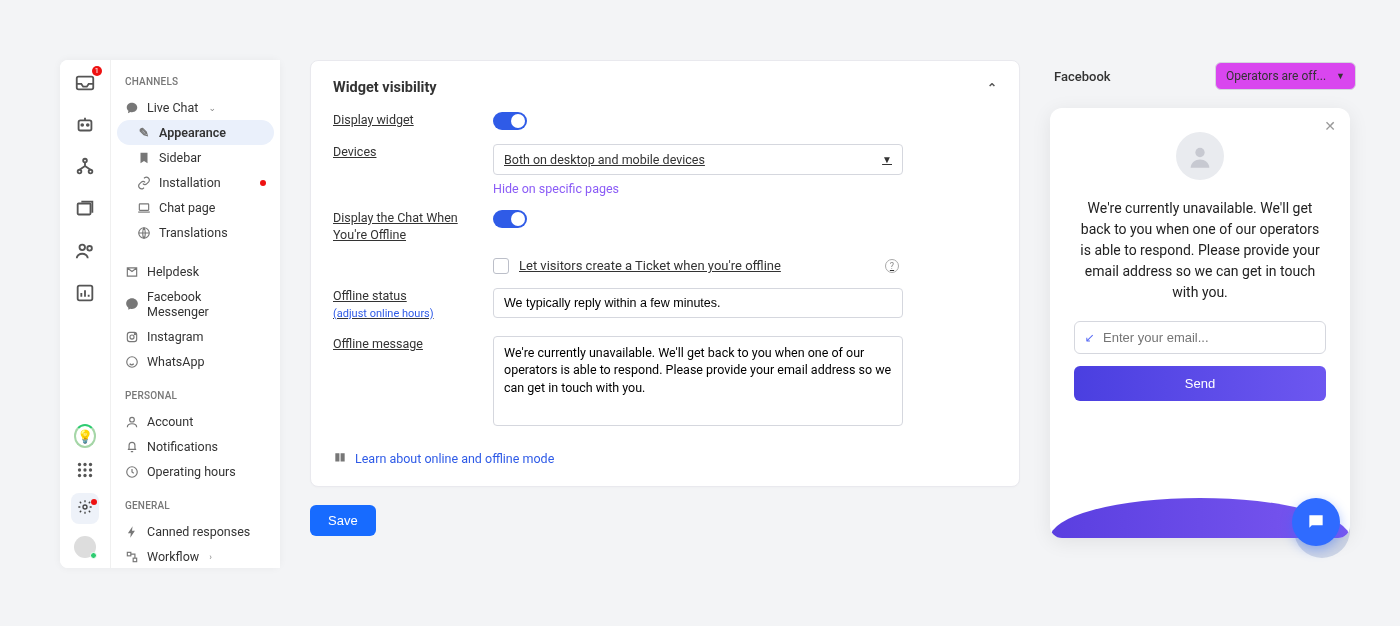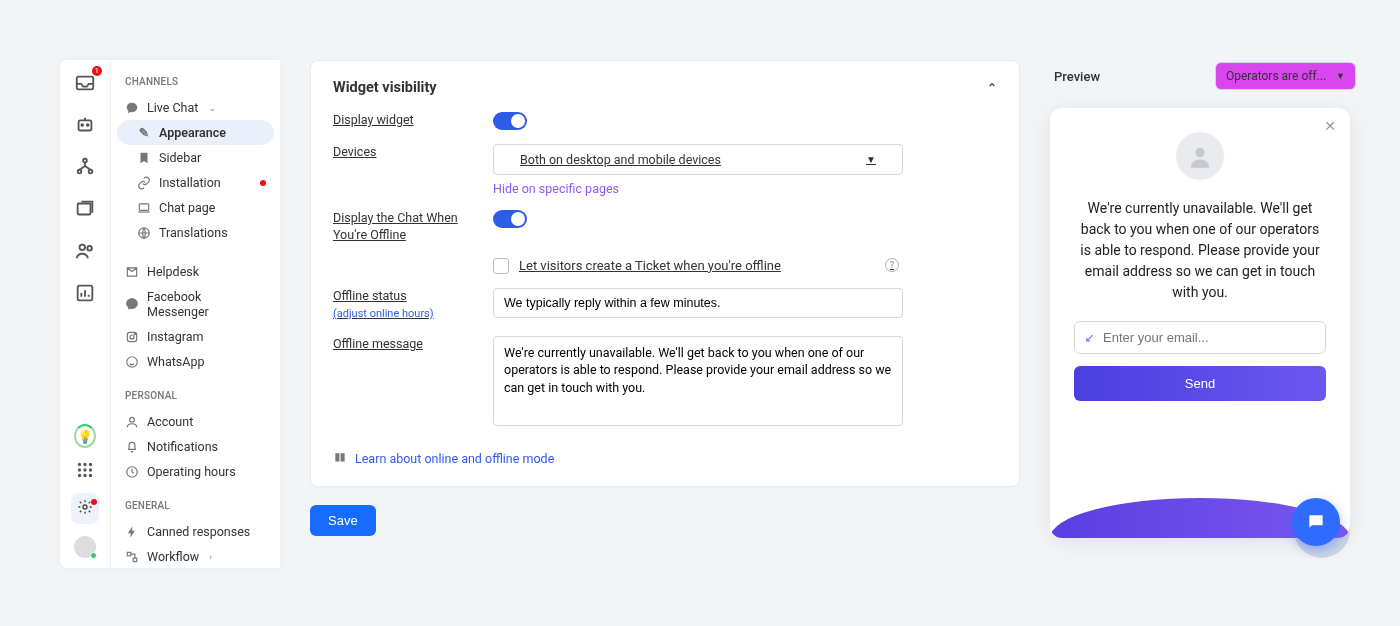--- a/index.html
+++ b/index.html
@@ -25,24 +25,24 @@
 .main { flex:1; padding:0 30px; overflow:hidden; }
 .card { background:#fff; border:1px solid #e9e9ee; border-radius:8px; padding:18px 0 20px; box-shadow:0 1px 2px rgba(0,0,0,0.02); }
 .card h3 { font-size:14.5px; font-weight:700; padding:0 22px 6px; display:flex; justify-content:space-between; align-items:center; }
 .card h3 .arrow { font-size:12px; color:#555; }
 .row { display:flex; align-items:flex-start; padding:10px 22px 4px; gap:20px;text-decoration:underline; }
 .row .lab { width:140px; font-size:12.5px; color:#333; line-height:1.35; }
 .row .lab .sublink { font-size:11px; color:#2f5be7; }
 .row .ctrl { flex:1; }
 .toggle { width:34px; height:18px; background:#2f5be7; border-radius:10px; position:relative; cursor:pointer; }
 .toggle::after { content:''; position:absolute; right:2px; top:2px; width:14px; height:14px; background:#fff; border-radius:50%; }
-.select { border:1px solid #d5d7de; border-radius:4px; padding:7px 26px; font-size:12.5px; display:flex; justify-content:space-between; align-items:center; max-width:410px; cursor:pointer; }
+.select { border:1px solid #d5d7de; border-radius:4px; padding:7px 10px; font-size:12.5px; display:flex; justify-content:space-between; align-items:center; max-width:410px; cursor:pointer; }
 .select .tri { font-size:10px; color:#333; }
 .linkblue { color:#8b5cf6; font-size:12.5px; cursor:pointer; display:inline-block; margin-top:6px; }
-.chkrow { display:flex; gap:10px; }
+.chkrow { display:flex; align-items:center; gap:10px; }
 .chkbox { width:16px; height:16px; border:1.5px solid #bcbfc9; border-radius:3px; }
 .help { width:14px; height:14px; border:1px solid #aaa; border-radius:50%; display:flex; align-items:center; justify-content:center; font-size:9px; color:#888; margin-left:auto; margin-right:4px; }
 .txtin { border:1px solid #d5d7de; border-radius:4px; padding:7px 10px; font-size:12.5px; max-width:410px; width:100%; }
 .txtarea { border:1px solid #d5d7de; border-radius:4px; padding:7px 10px; font-size:12.5px; max-width:410px; width:100%; min-height:90px; resize:none; font-family:inherit; line-height:1.4; }
 .learn { display:flex; align-items:center; gap:8px; color:#2f5be7; padding:18px 22px 0; font-size:12.5px; cursor:pointer; }
 .save { background:#176bff; color:#fff; border:none; border-radius:6px; padding:8px 18px; font-size:13px; cursor:pointer; margin-top:18px; margin-left:0; }
 .rightcol { width:310px; display:flex; flex-direction:column; }
 .prevhead { display:flex; justify-content:space-between; align-items:center; padding:2px 4px 18px; }
 .prevhead .pl { font-size:13px; color:#333; font-weight:500; }
 .dd { border:1px solid #d5d7de; border-radius:6px; padding:6px 10px; font-size:12px; display:flex; align-items:center; gap:10px; cursor:pointer; background:#d946ef; }
@@ -345,21 +345,21 @@
             </svg>
           </span>
         <span>Learn about online and offline mode</span>
       </div>
     </div>
     <button class="save">Save</button>
   </div>
 
   <div class="rightcol">
     <div class="prevhead">
-      <span class="pl">Preview</span>
+      <span class="pl">Facebook</span>
       <div class="dd">
         <span>Operators are off...</span>
         <span class="tri">▼</span>
       </div>
     </div>
 
     <div class="widget">
       <span class="close">✕</span>
       <div class="ava">
         <svg viewBox="0 0 24 24" fill="currentColor">

